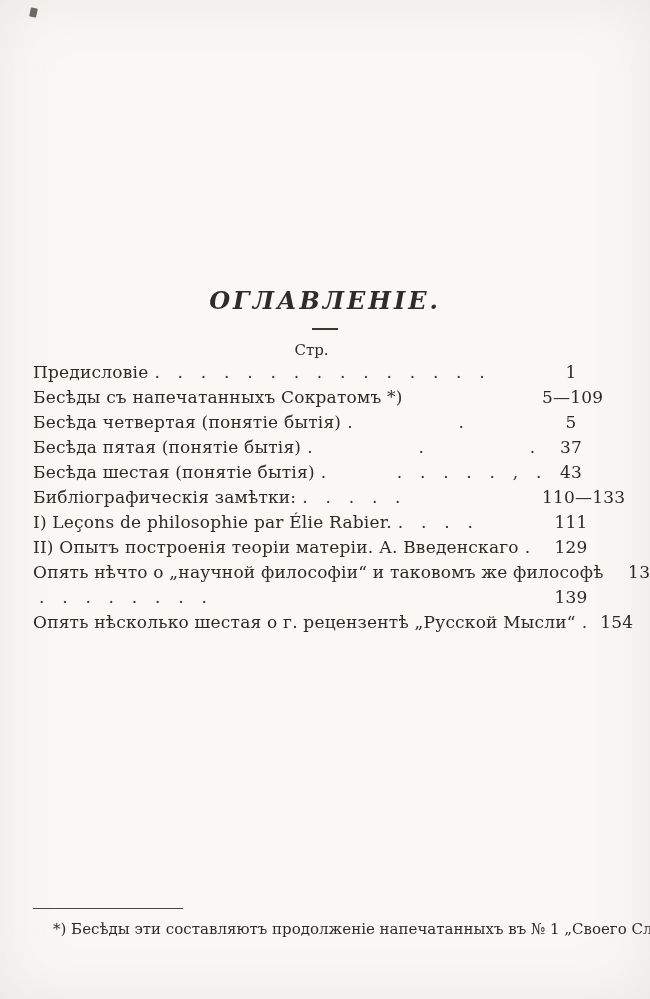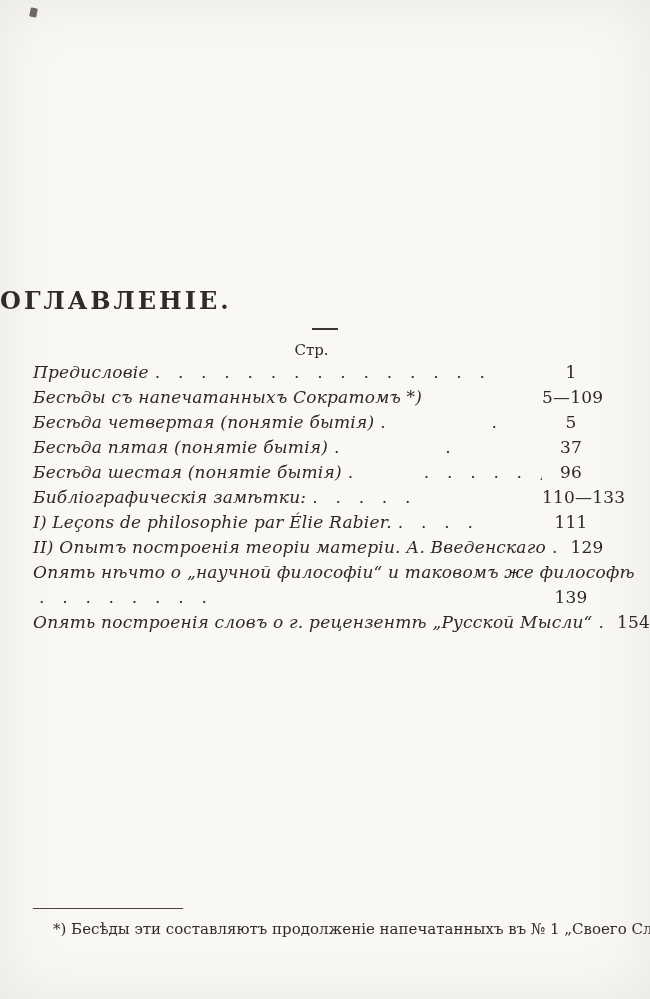--- a/index.html
+++ b/index.html
@@ -21,21 +21,22 @@
     width: 7px; height: 9px;
     background: #55504a;
     border-radius: 1px;
     transform: rotate(12deg);
     opacity: 0.85;
   }
 
   .title-block {
     position: absolute;
     top: 286px; left: 0; right: 0;
-    text-align: left;
+    text-align: center;
+    font-style: italic;
   }
   .title {
     font-size: 24px;
     font-weight: 700;
     letter-spacing: 3px;
     color: #2e2b28;
   }
   .title-divider {
     width: 26px;
     height: 0;
@@ -56,21 +57,21 @@
     height: 21px;
     color: #2e2b28;
   }
   .row {
     display: flex;
     align-items: baseline;
     height: 25px;
     font-size: 17px;
     letter-spacing: 0.2px;
   }
-  .label { white-space: nowrap; font-style: italic; }
+  .label { white-space: nowrap; }
   .leader {
     flex: 1;
     white-space: pre;
     overflow: hidden;
     word-spacing: 12px;
     padding: 0 6px;
     color: #35322e;
   }
   .pagenum {
     width: 58px;
@@ -129,21 +130,21 @@
       <span class="pagenum">5</span>
     </div>
     <div class="row">
       <span class="label">Бесѣда пятая (понятіе бытія)</span>
       <span class="leader">.      .      .</span>
       <span class="pagenum">37</span>
     </div>
     <div class="row">
       <span class="label">Бесѣда шестая (понятіе бытія)</span>
       <span class="leader">.    . . . . . , .</span>
-      <span class="pagenum">96</span>
+      <span class="pagenum">43</span>
     </div>
     <div class="row">
       <span class="label">Библіографическія замѣтки:</span>
       <span class="leader">. . . . .        .</span>
       <span class="pagenum">110—133</span>
     </div>
     <div class="row">
       <span class="label">I) Leçons de philosophie par Élie Rabier.</span>
       <span class="leader">. . . .     .</span>
       <span class="pagenum">111</span>
@@ -156,21 +157,21 @@
     <div class="row">
       <span class="label">Опять нѣчто о „научной философіи“ и таковомъ же философѣ</span>
       <span class="leader"></span>
       <span class="pagenum">134</span>
     </div>
     <div class="row">
       <span class="leader">. . . . . . . .</span>
       <span class="pagenum">139</span>
     </div>
     <div class="row">
-      <span class="label">Опять построенія словъ о г. рецензентѣ „Русской Мысли“</span>
+      <span class="label">Опять нѣсколько шестая о г. рецензентѣ „Русской Мысли“</span>
       <span class="leader">.</span>
       <span class="pagenum">154</span>
     </div>
   </div>
 
   <div class="footnote">
     <div class="footnote-rule"></div>
     <div class="footnote-text">*) Бесѣды эти составляютъ продолженіе напечатанныхъ  въ  № 1 „Своего Слова“</div>
   </div>
 

